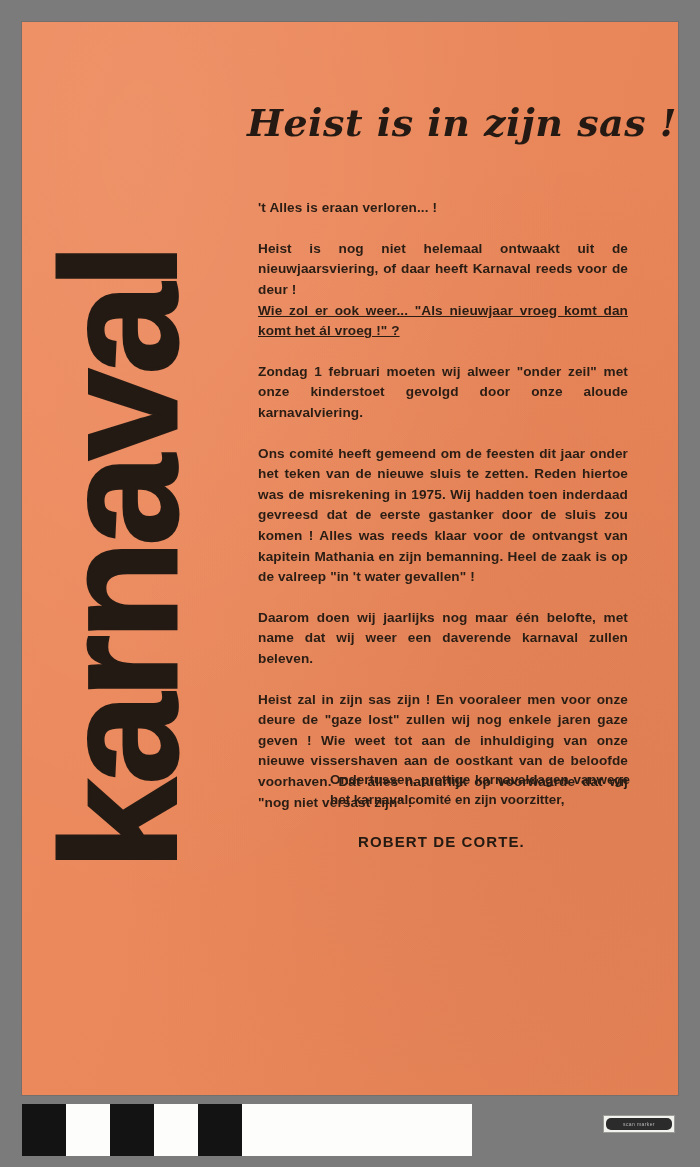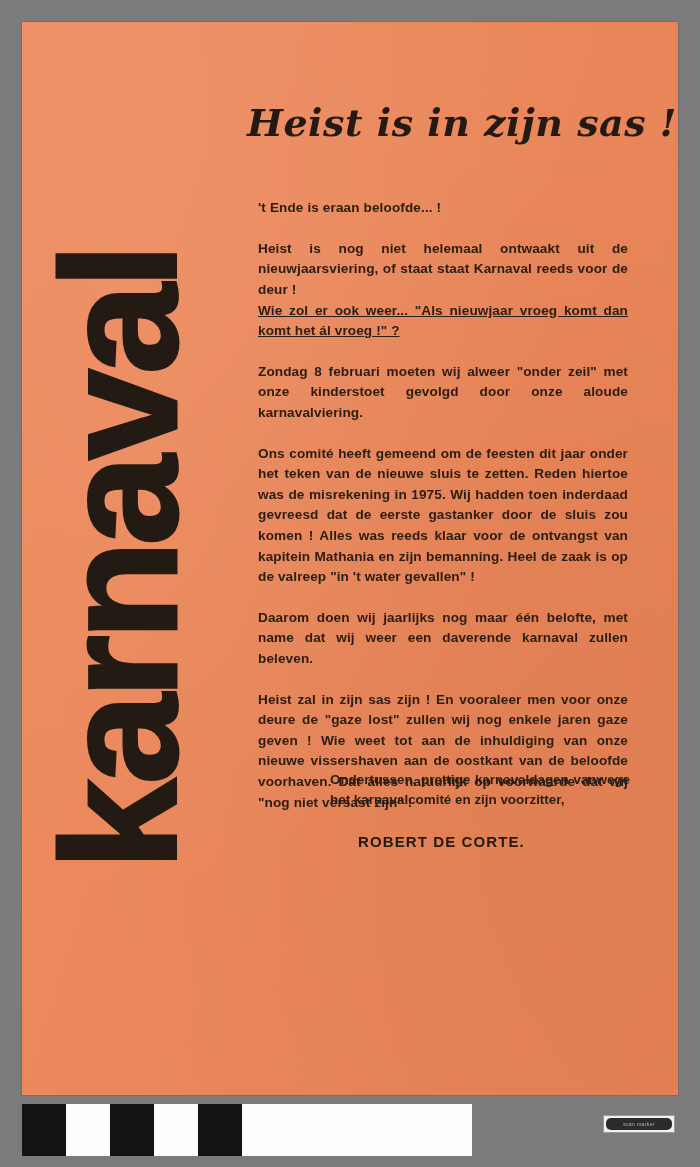--- a/index.html
+++ b/index.html
@@ -200,27 +200,27 @@
 
     <div id="vertical-title-area">
       <div id="vertical-title">karnaval</div>
     </div>
 
     <div id="content">
 
       <div id="headline">Heist is in zijn sas !</div>
 
       <div id="body-block">
-        <p class="lede">'t Ende is eraan beloofde... !</p>
-
-        <p class="para tight">Heist is nog niet helemaal ontwaakt uit de nieuwjaarsviering, of staat staat Karnaval reeds voor de deur !</p>
+        <p class="lede">'t Alles is eraan verloren... !</p>
+
+        <p class="para tight">Heist is nog niet helemaal ontwaakt uit de nieuwjaarsviering, of daar heeft Karnaval reeds voor de deur !</p>
 
         <p class="para nogap">Wie zol er ook weer... "Als nieuwjaar vroeg komt dan komt het ál vroeg !" ?</p>
 
-        <p class="para">Zondag 8 februari moeten wij alweer "onder zeil" met onze kinderstoet gevolgd door onze aloude karnavalviering.</p>
+        <p class="para">Zondag 1 februari moeten wij alweer "onder zeil" met onze kinderstoet gevolgd door onze aloude karnavalviering.</p>
 
         <p class="para">Ons comité heeft gemeend om de feesten dit jaar onder het teken van de nieuwe sluis te zetten. Reden hiertoe was de misrekening in 1975. Wij hadden toen inderdaad gevreesd dat de eerste gastanker door de sluis zou komen ! Alles was reeds klaar voor de ontvangst van kapitein Mathania en zijn bemanning. Heel de zaak is op de valreep "in 't water gevallen" !</p>
 
         <p class="para">Daarom doen wij jaarlijks nog maar één belofte, met name dat wij weer een daverende karnaval zullen beleven.</p>
 
         <p class="para">Heist zal in zijn sas zijn ! En vooraleer men voor onze deure de "gaze lost" zullen wij nog enkele jaren gaze geven ! Wie weet tot aan de inhuldiging van onze nieuwe vissershaven aan de oostkant van de beloofde voorhaven. Dat alles natuurlijk op voorwaarde dat wij "nog niet versast zijn" !</p>
       </div>
 
       <div id="closing-block">
         <p id="closing-text">Ondertussen, prettige karnavaldagen vanwege het karnavalcomité en zijn voorzitter,</p>

